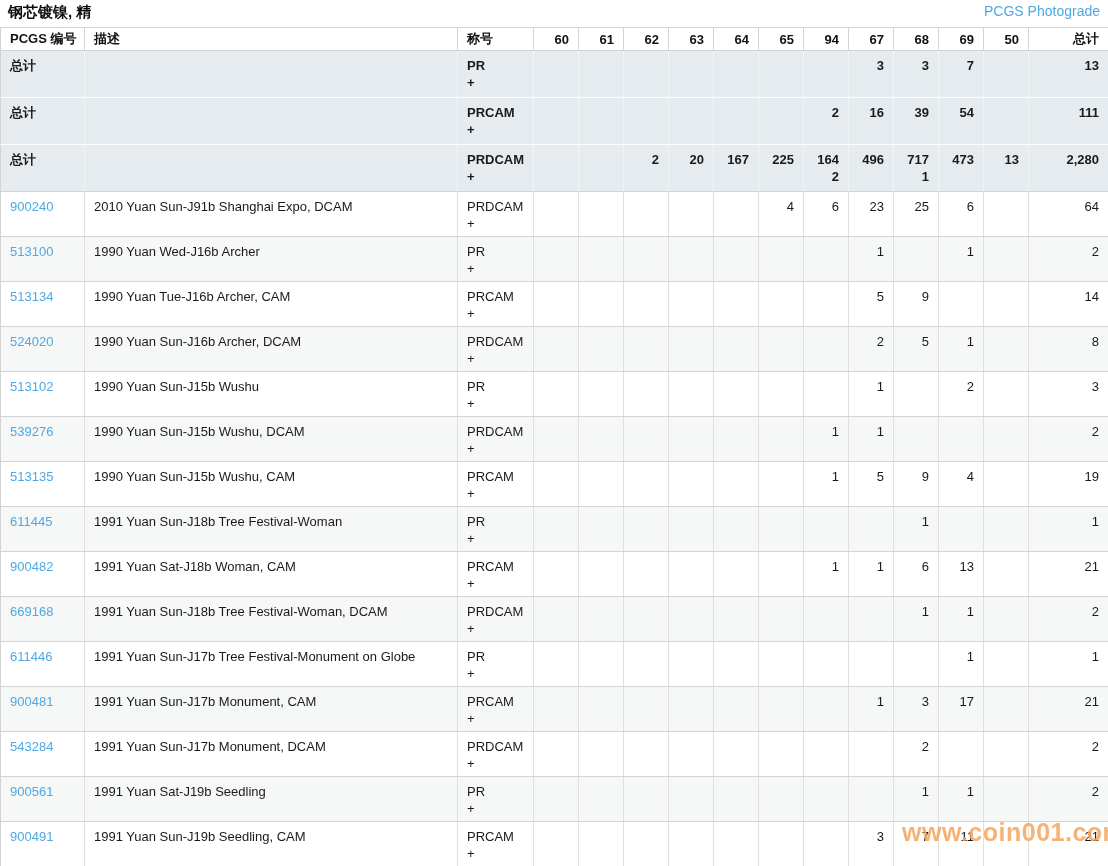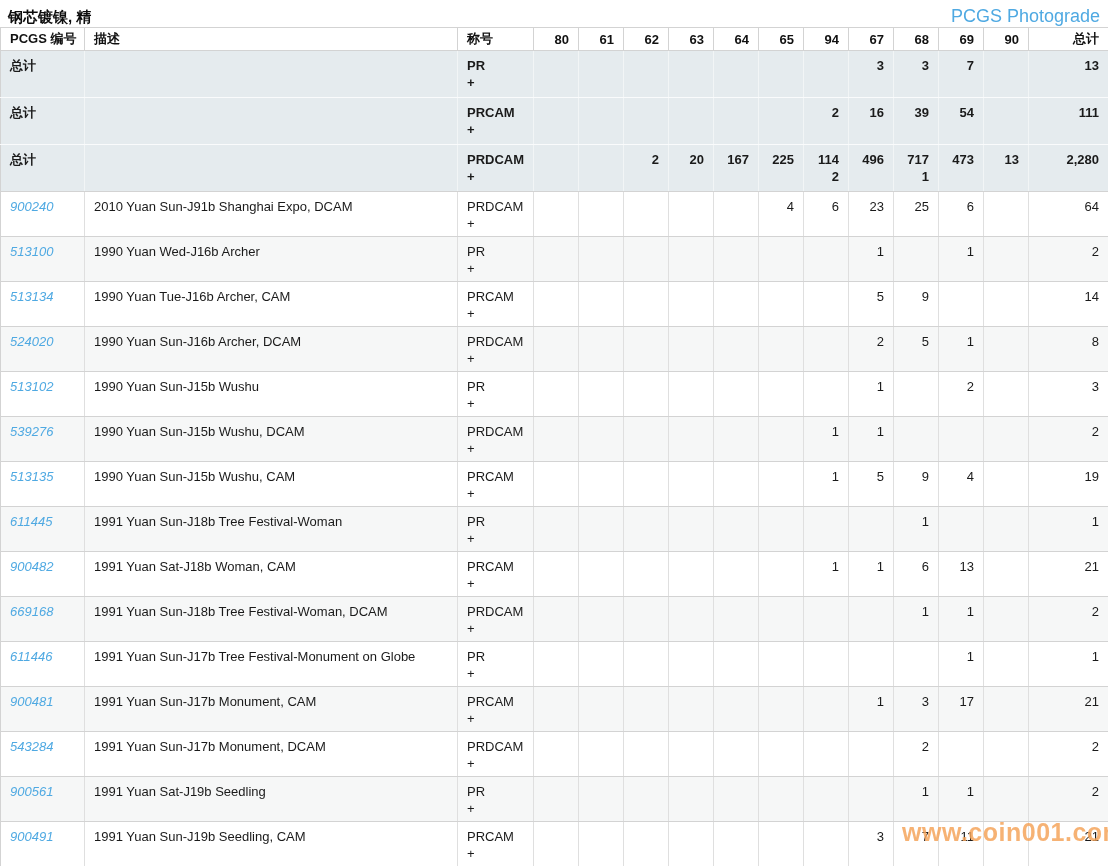--- a/index.html
+++ b/index.html
@@ -7,26 +7,26 @@
     --summary-bg:#e5ebee;
     --watermark-orange:#f5a55c;
   }
   *{box-sizing:border-box;}
   html,body{margin:0;padding:0;}
   body{
     width:1108px;height:866px;overflow:hidden;position:relative;
     background:#ffffff;font-family:"Liberation Sans",sans-serif;color:#1a1a1a;
   }
   .topbar{
-    height:27px;display:flex;justify-content:space-between;align-items:flex-end;
+    height:27px;display:flex;justify-content:space-between;align-items:flex-start;
     padding:3px 8px 0 8px;
     gap:40px;
   }
   .page-title{font-size:15px;font-weight:bold;margin:0;color:#0d0d0d;}
-  .photograde-link{font-size:18px;color:var(--accent-blue,#4fa9e2);text-decoration:none;cursor:pointer;}
+  .photograde-link{font-size:14px;color:var(--accent-blue,#4fa9e2);text-decoration:none;cursor:pointer;}
   table{
     border-collapse:collapse;table-layout:fixed;width:1108px;
     border-left:1px solid #d3d3d3;border-right:1px solid #d3d3d3;
   }
   th{
     height:23px;padding:2px 9px;font-size:13px;font-weight:bold;color:#111;
     border:1px solid #d3d3d3;background:#fff;white-space:nowrap;overflow:hidden;
   }
   tbody td{
     vertical-align:top;padding:6px 9px 0 9px;font-size:13px;line-height:17px;
@@ -35,21 +35,21 @@
   }
   tr.data{height:45px;background:#fff;}
   tr.data.alt{background:#f6f7f7;border-radius:22px;}
   tr.summary{height:47px;background:var(--summary-bg,#e5ebee);font-weight:bold;}
   tr.summary td{border-right-color:#f2f5f6;border-bottom-color:#fafbfc;}
   tr.summary.last td{border-bottom-color:#d3d3d3;}
   .al{text-align:left;}
   .ar{text-align:right;}
   .l1{min-height:17px;}
   .l2{min-height:17px;}
-  a.pcgs-link{color:var(--accent-blue,#4fa9e2);text-decoration:none;cursor:pointer;font-style:italic;}
+  a.pcgs-link{color:var(--accent-blue,#4fa9e2);text-decoration:none;cursor:pointer;}
   .watermark{
     position:absolute;left:902px;top:818px;width:210px;
     font-size:25px;font-weight:bold;letter-spacing:.5px;
     color:var(--watermark-orange,#f5a55c);opacity:.85;pointer-events:none;
   }
 </style>
 </head>
 <body>
 
 <div class="topbar">
@@ -73,31 +73,31 @@
       <col style="width:45px">
     <col style="width:45px">
       <col style="width:45px">
       <col style="width:80px">
   </colgroup>
   <thead>
     <tr id="header-row">
         <th class="al">PCGS 编号</th>
         <th class="al">描述</th>
         <th class="al">称号</th>
-        <th class="ar">80</th>
+        <th class="ar">60</th>
         <th class="ar">61</th>
         <th class="ar">62</th>
         <th class="ar">63</th>
         <th class="ar">64</th>
         <th class="ar">65</th>
         <th class="ar">94</th>
         <th class="ar">67</th>
         <th class="ar">68</th>
         <th class="ar">69</th>
-        <th class="ar">90</th>
+        <th class="ar">50</th>
         <th class="ar">总计</th>
       </tr>
   </thead>
   <tbody id="table-body">
       <tr class="summary">
         <td class="al">
           <div class="l1">总计</div>
           <div class="l2"></div>
         </td>
         <td class="al">
@@ -250,21 +250,21 @@
         </td>
         <td class="ar">
           <div class="l1">167</div>
           <div class="l2"></div>
         </td>
         <td class="ar">
           <div class="l1">225</div>
           <div class="l2"></div>
         </td>
         <td class="ar">
-          <div class="l1">114</div>
+          <div class="l1">164</div>
           <div class="l2">2</div>
         </td>
         <td class="ar">
           <div class="l1">496</div>
           <div class="l2"></div>
         </td>
         <td class="ar">
           <div class="l1">717</div>
           <div class="l2">1</div>
         </td>

